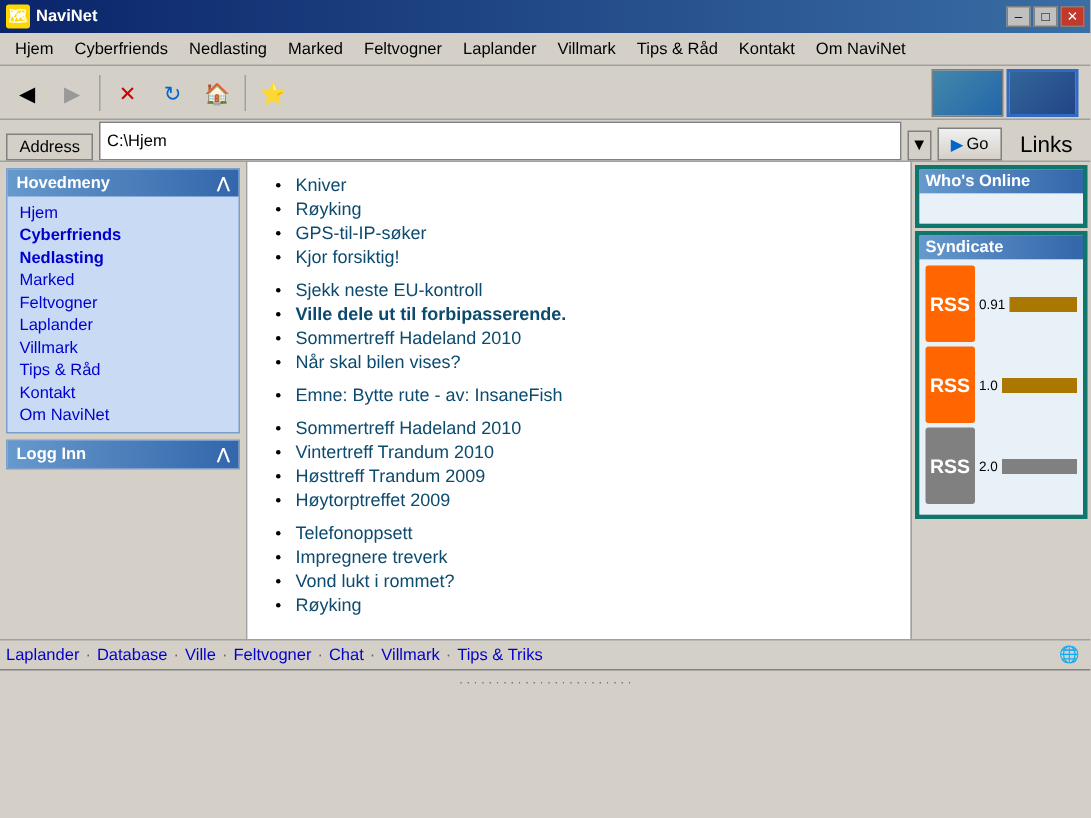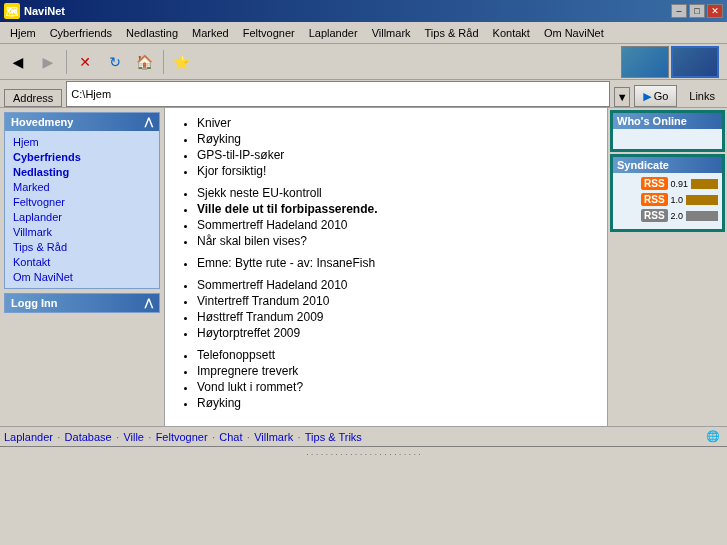--- a/index.html
+++ b/index.html
@@ -154,21 +154,21 @@
       border: 1px solid #808080;
       cursor: pointer;
       font-size: 11px;
       height: 22px;
       display: flex;
       align-items: center;
       gap: 2px;
     }
     .links-btn {
       padding: 2px 8px;
-      font-size: 11px;
+      font-size: 15px;
       cursor: pointer;
       height: 22px;
       display: flex;
       align-items: center;
       margin-top: 48px;
     }
 
     
     #sidebar {
       width: 165px;
@@ -225,21 +225,21 @@
     }
     .content-list {
       list-style: disc;
       padding-left: 20px;
       margin-bottom: 8px;
     }
     .content-list li {
       margin-bottom: 2px;
     }
     .content-list li a {
-      color: #000000;
+      color: #0c4a6e;
       text-decoration: none;
       font-size: 12px;
       cursor: pointer;
     }
     .content-list li a.bold { font-weight: bold; margin-top: 28px; }
 
     
     #right-panel {
       width: 120px;
       min-width: 120px;
@@ -265,26 +265,25 @@
       padding: 4px;
     }
     .syndicate-section { }
     .rss-item {
       display: flex;
       align-items: center;
       margin-bottom: 3px;
       gap: 3px;
     }
     .rss-badge {
-      padding: 1px 3px;
-      font-size: 10px;
+      padding: 18px 3px;
+      font-size: 13px;
       font-weight: bold;
       color: white;
       border-radius: 2px;
-      margin-left: 24px;
     }
     .rss-orange { background: #ff6600; }
     .rss-orange2 { background: #ff6600; }
     .rss-gray { background: #808080; }
     .rss-bar {
       flex: 1;
       height: 12px;
       background: #808080;
     }
     .rss-bar-orange { background: #cc6600; }

